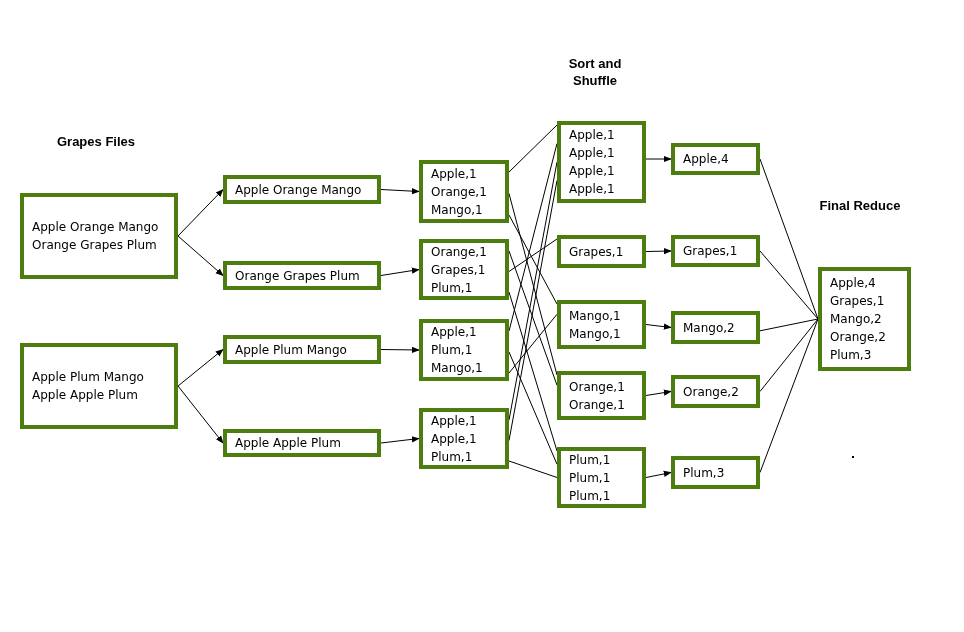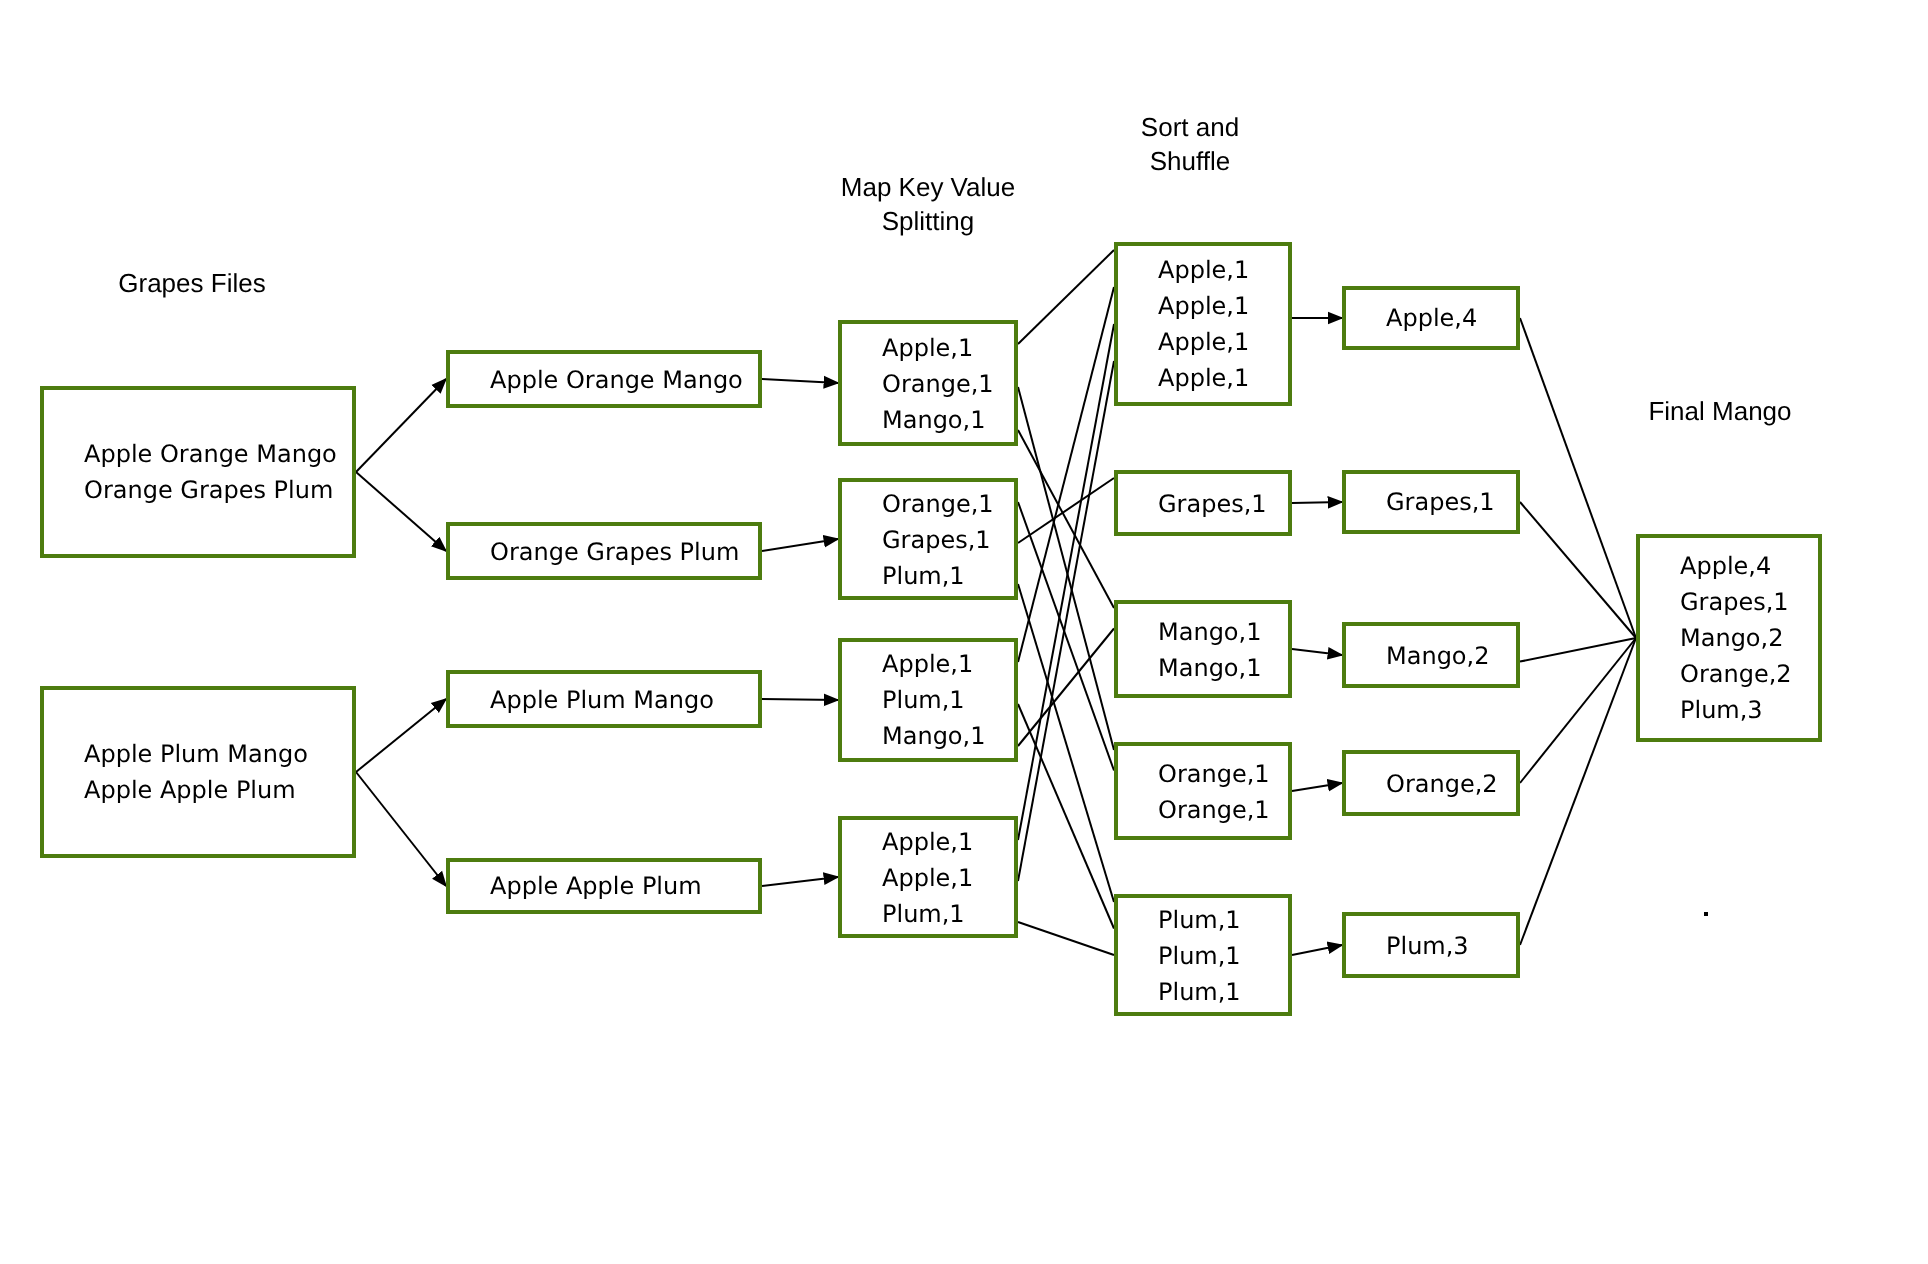--- a/index.html
+++ b/index.html
@@ -1,20 +1,20 @@
 <!DOCTYPE html>
 <html><head>
 <meta charset="utf-8">
 <style>
   html, body { margin: 0; padding: 0; background: #ffffff; }
   body { width: 964px; height: 632px; position: relative; overflow: hidden; font-family: "Liberation Sans", sans-serif; color: #000; }
   #stage { position: absolute; left: 0; top: 0; width: 964px; height: 632px; }
   svg#links { position: absolute; left: 0; top: 0; width: 964px; height: 632px; pointer-events: none; }
-  .heading { position: absolute; font-weight: normal; font-size: 13px; line-height: 17px; text-align: center; white-space: pre-line; }
-  .box { position: absolute; box-sizing: border-box; border: 2px solid #4d7c0f; background: #fff; font-family: "DejaVu Sans", sans-serif; font-size: 12px; line-height: 18px; padding-left: 20px; display: flex; flex-direction: column; justify-content: center; }
+  .heading { position: absolute; font-weight: bold; font-size: 13px; line-height: 17px; text-align: center; white-space: pre-line; }
+  .box { position: absolute; box-sizing: border-box; border: 4px solid #4d7c0f; background: #fff; font-family: "DejaVu Sans", sans-serif; font-size: 12px; line-height: 18px; padding-left: 8px; display: flex; flex-direction: column; justify-content: center; }
   .box .line { white-space: nowrap; }
   .dot { position: absolute; width: 2px; height: 2px; background: #000; }
 </style>
 </head>
 <body>
 
 <div id="stage">
   <svg id="links" xmlns="http://www.w3.org/2000/svg">
     <defs>
       <marker id="arrow" viewBox="0 0 10 10" refX="9" refY="5" markerWidth="8" markerHeight="8" orient="auto-start-reverse">
@@ -47,25 +47,23 @@
       <line x1="646" y1="395.5" x2="671" y2="391.5" stroke="#000000" stroke-width="1" marker-end="url(#arrow)"></line>
       <line x1="646" y1="477.5" x2="671" y2="472.5" stroke="#000000" stroke-width="1" marker-end="url(#arrow)"></line>
       <line x1="760" y1="159" x2="818" y2="319" stroke="#000000" stroke-width="1"></line>
       <line x1="760" y1="251" x2="818" y2="319" stroke="#000000" stroke-width="1"></line>
       <line x1="760" y1="330.8" x2="818" y2="319" stroke="#000000" stroke-width="1"></line>
       <line x1="760" y1="391.5" x2="818" y2="319" stroke="#000000" stroke-width="1"></line>
       <line x1="760" y1="472.5" x2="818" y2="319" stroke="#000000" stroke-width="1"></line>
     </svg>
 
   <div class="heading" style="left:40px; top:133px; width:112px;">Grapes Files</div>
-  <div class="heading" style="left:404px; top:85px; width:120px;">Map Key Value
-Splitting</div>
   <div class="heading" style="left:550px; top:55px; width:90px;">Sort and
 Shuffle</div>
-  <div class="heading" style="left:800px; top:197px; width:120px;">Final Mango</div>
+  <div class="heading" style="left:800px; top:197px; width:120px;">Final Reduce</div>
 
   <div id="boxes">
       <div class="box" style="left: 20px; top: 193px; width: 158px; height: 86px;">
         <div class="line">Apple Orange Mango</div>
         <div class="line">Orange Grapes Plum</div>
       </div>
       <div class="box" style="left: 20px; top: 343px; width: 158px; height: 86px;">
         <div class="line">Apple Plum Mango</div>
         <div class="line">Apple Apple Plum</div>
       </div>

